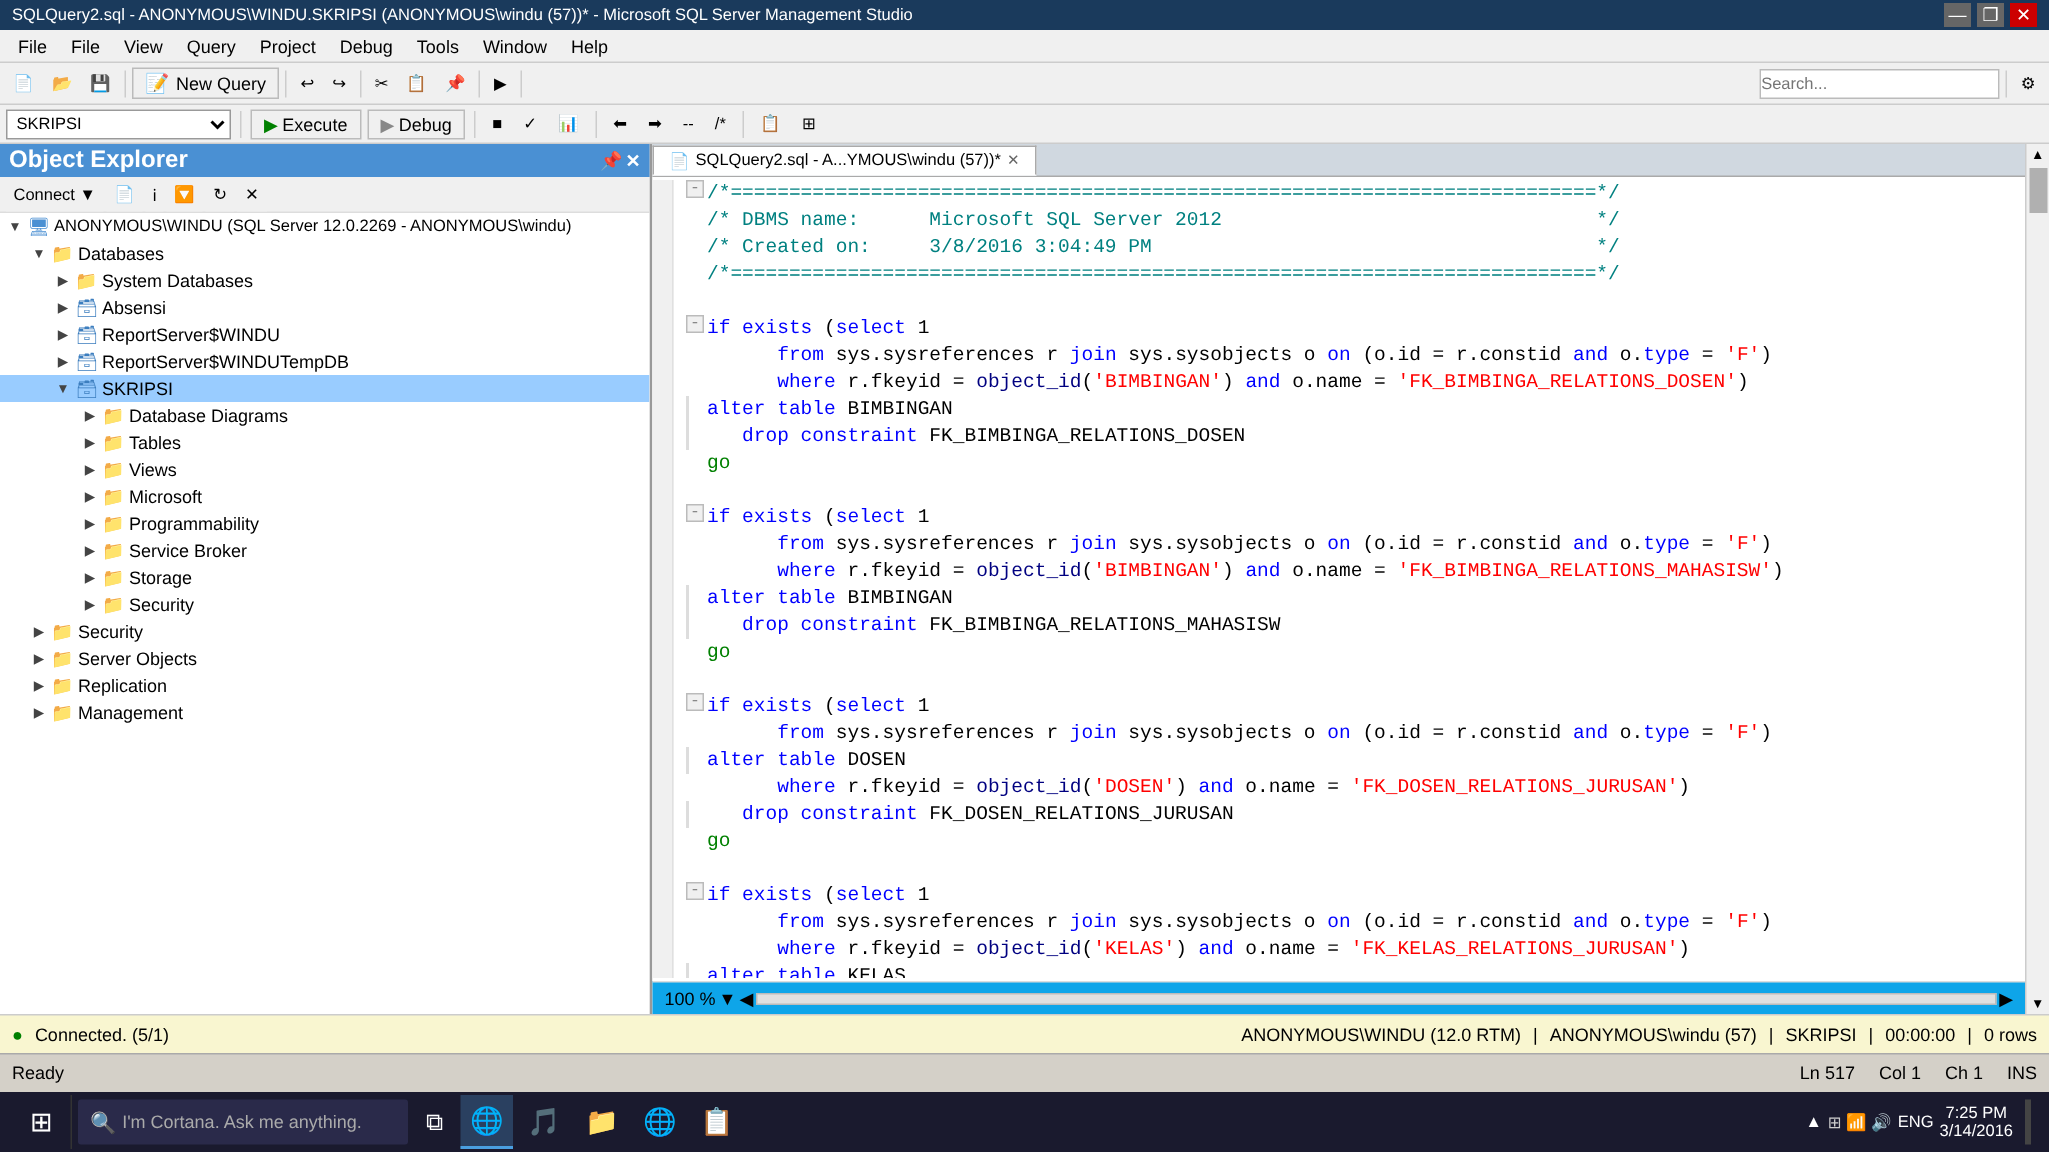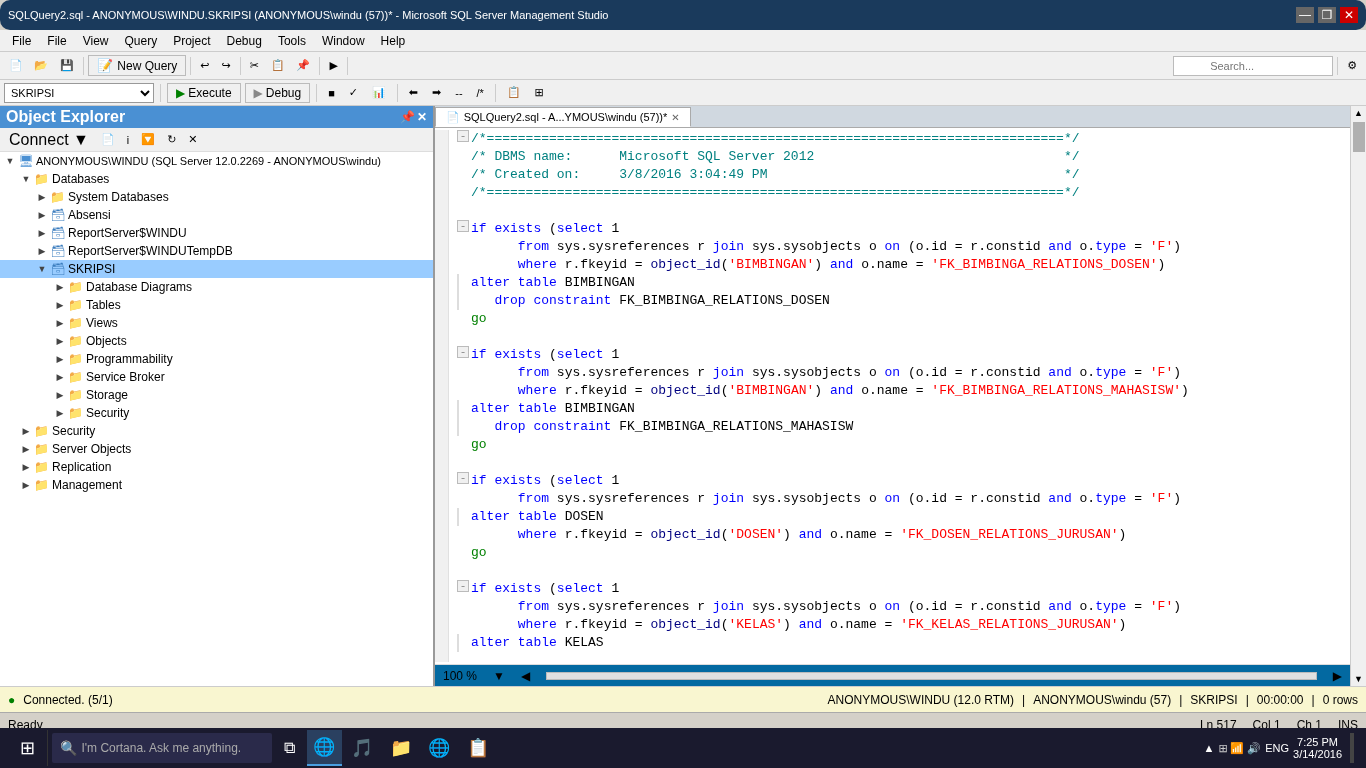--- a/index.html
+++ b/index.html
@@ -2,27 +2,26 @@
 <html><head>
   <meta charset="utf-8">
   <style>
     * { margin: 0; padding: 0; box-sizing: border-box; }
     body { font-family: 'Segoe UI', Tahoma, sans-serif; font-size: 12px; background: #d4d0c8; overflow: hidden; width: 1366px; height: 768px; }
 
     
     #title-bar {
       background: #1a3a5c;
       color: white;
-      height: 30px;
+      height: 20px;
       display: flex;
       align-items: center;
       padding: 0 8px;
       justify-content: space-between;
       font-size: 11px;
-      border-radius: 10px;
     }
     #title-bar-controls { display: flex; gap: 4px; }
     #title-bar-controls span {
       width: 16px; height: 16px; background: #6a6a6a;
       display: flex; align-items: center; justify-content: center;
       font-size: 10px; color: white; cursor: pointer;
     }
 
     
     #menu-bar {
@@ -274,24 +273,24 @@
 
     #oe-tree-scroll {
       flex: 1;
       overflow-y: auto;
       background: white;
     }
 
     .zoom-bar {
       display: flex;
       align-items: center;
-      gap: 16px;
+      gap: 2px;
       font-size: 12px;
       padding: 2px 8px;
-      background: #0369a1;
+      background: #0ea5e9;
       border-top: 1px solid #ddd;
       height: 22px;
     }
 
     
     .fold-marker {
       color: #888;
       cursor: pointer;
       font-size: 11px;
       width: 12px;
@@ -342,21 +341,21 @@
   <button class="toolbar-btn" title="Undo">↩</button>
   <button class="toolbar-btn" title="Redo">↪</button>
   <div class="toolbar-separator"></div>
   <button class="toolbar-btn" title="Cut">✂</button>
   <button class="toolbar-btn" title="Copy">📋</button>
   <button class="toolbar-btn" title="Paste">📌</button>
   <div class="toolbar-separator"></div>
   <button class="toolbar-btn" title="Run">▶</button>
   <div class="toolbar-separator"></div>
   <div style="flex:1;"></div>
-  <input type="text" style="width: 160px; height: 20px; font-size: 11px; border: 1px solid rgb(187, 187, 187); padding-left: 36px;" placeholder="Search...">
+  <input type="text" style="width: 160px; height: 20px; font-size: 11px; border: 1px solid rgb(187, 187, 187);" placeholder="Search...">
   <div class="toolbar-separator"></div>
   <button class="toolbar-btn">⚙</button>
 </div>
 
 <div id="toolbar2">
   <select class="db-select">
     <option>SKRIPSI</option>
   </select>
   <div class="toolbar-separator"></div>
   <button class="execute-btn">
@@ -385,21 +384,21 @@
 
   <div id="object-explorer" style="width:435px; display:flex; flex-direction:column; border-right:2px solid #999; background:#f5f5f5;">
     <div id="oe-header">
       <span style="font-weight:bold;font-size:16px;">Object Explorer</span>
       <div style="display:flex;gap:2px;">
         <span style="color:white;font-size:12px;cursor:pointer;">📌</span>
         <span style="color:white;font-size:12px;cursor:pointer;">✕</span>
       </div>
     </div>
     <div id="oe-toolbar">
-      <button class="toolbar-btn" style="font-size:16px;">Connect ▼</button>
+      <button class="toolbar-btn" style="font-size:11px;">Connect ▼</button>
       <button class="toolbar-btn">📄</button>
       <button class="toolbar-btn">ℹ</button>
       <button class="toolbar-btn">🔽</button>
       <button class="toolbar-btn">↻</button>
       <button class="toolbar-btn">✕</button>
     </div>
 
     <div id="oe-tree-scroll" style="flex:1;overflow-y:auto;background:white;">
 
       <div class="tree-item" style="padding-left:2px;">
@@ -458,21 +457,21 @@
 
       <div class="tree-item" style="padding-left:52px;">
         <span class="tree-expander">▶</span>
         <span class="tree-icon icon-folder">📁</span>
         <span class="tree-label">Views</span>
       </div>
 
       <div class="tree-item" style="padding-left:52px;">
         <span class="tree-expander">▶</span>
         <span class="tree-icon icon-folder">📁</span>
-        <span class="tree-label">Objects</span>
+        <span class="tree-label">Microsoft</span>
       </div>
 
       <div class="tree-item" style="padding-left:52px;">
         <span class="tree-expander">▶</span>
         <span class="tree-icon icon-folder">📁</span>
         <span class="tree-label">Programmability</span>
       </div>
 
       <div class="tree-item" style="padding-left:52px;">
         <span class="tree-expander">▶</span>
@@ -621,20 +620,24 @@
             <span style="display:inline-block;width:14px;"></span>
             <span class="code-content">      <span class="kw">from</span> sys.sysreferences r <span class="kw">join</span> sys.sysobjects o <span class="kw">on</span> (o.id = r.constid <span class="kw">and</span> o.<span class="kw">type</span> = <span class="str">'F'</span>)</span>
           </div>
           <div class="code-line">
             <span style="display:inline-block;width:14px;border-left:2px solid #ddd;"></span>
             <span class="code-content"><span class="kw">alter table</span> DOSEN</span>
           </div>
           <div class="code-line">
             <span style="display:inline-block;width:14px;"></span>
             <span class="code-content">      <span class="kw">where</span> r.fkeyid = <span class="func-name">object_id</span>(<span class="str">'DOSEN'</span>) <span class="kw">and</span> o.name = <span class="str">'FK_DOSEN_RELATIONS_JURUSAN'</span>)</span>
+          </div>
+          <div class="code-line">
+            <span style="display:inline-block;width:14px;border-left:2px solid #ddd;"></span>
+            <span class="code-content">   <span class="kw">drop constraint</span> FK_DOSEN_RELATIONS_JURUSAN</span>
           </div>
           <div class="code-line">
             <span style="display:inline-block;width:14px;"></span>
             <span class="code-content kw2">go</span>
           </div>
           <div class="code-line">
               <span class="code-content">&nbsp;</span>
             </div>
 
           <div class="code-line">

